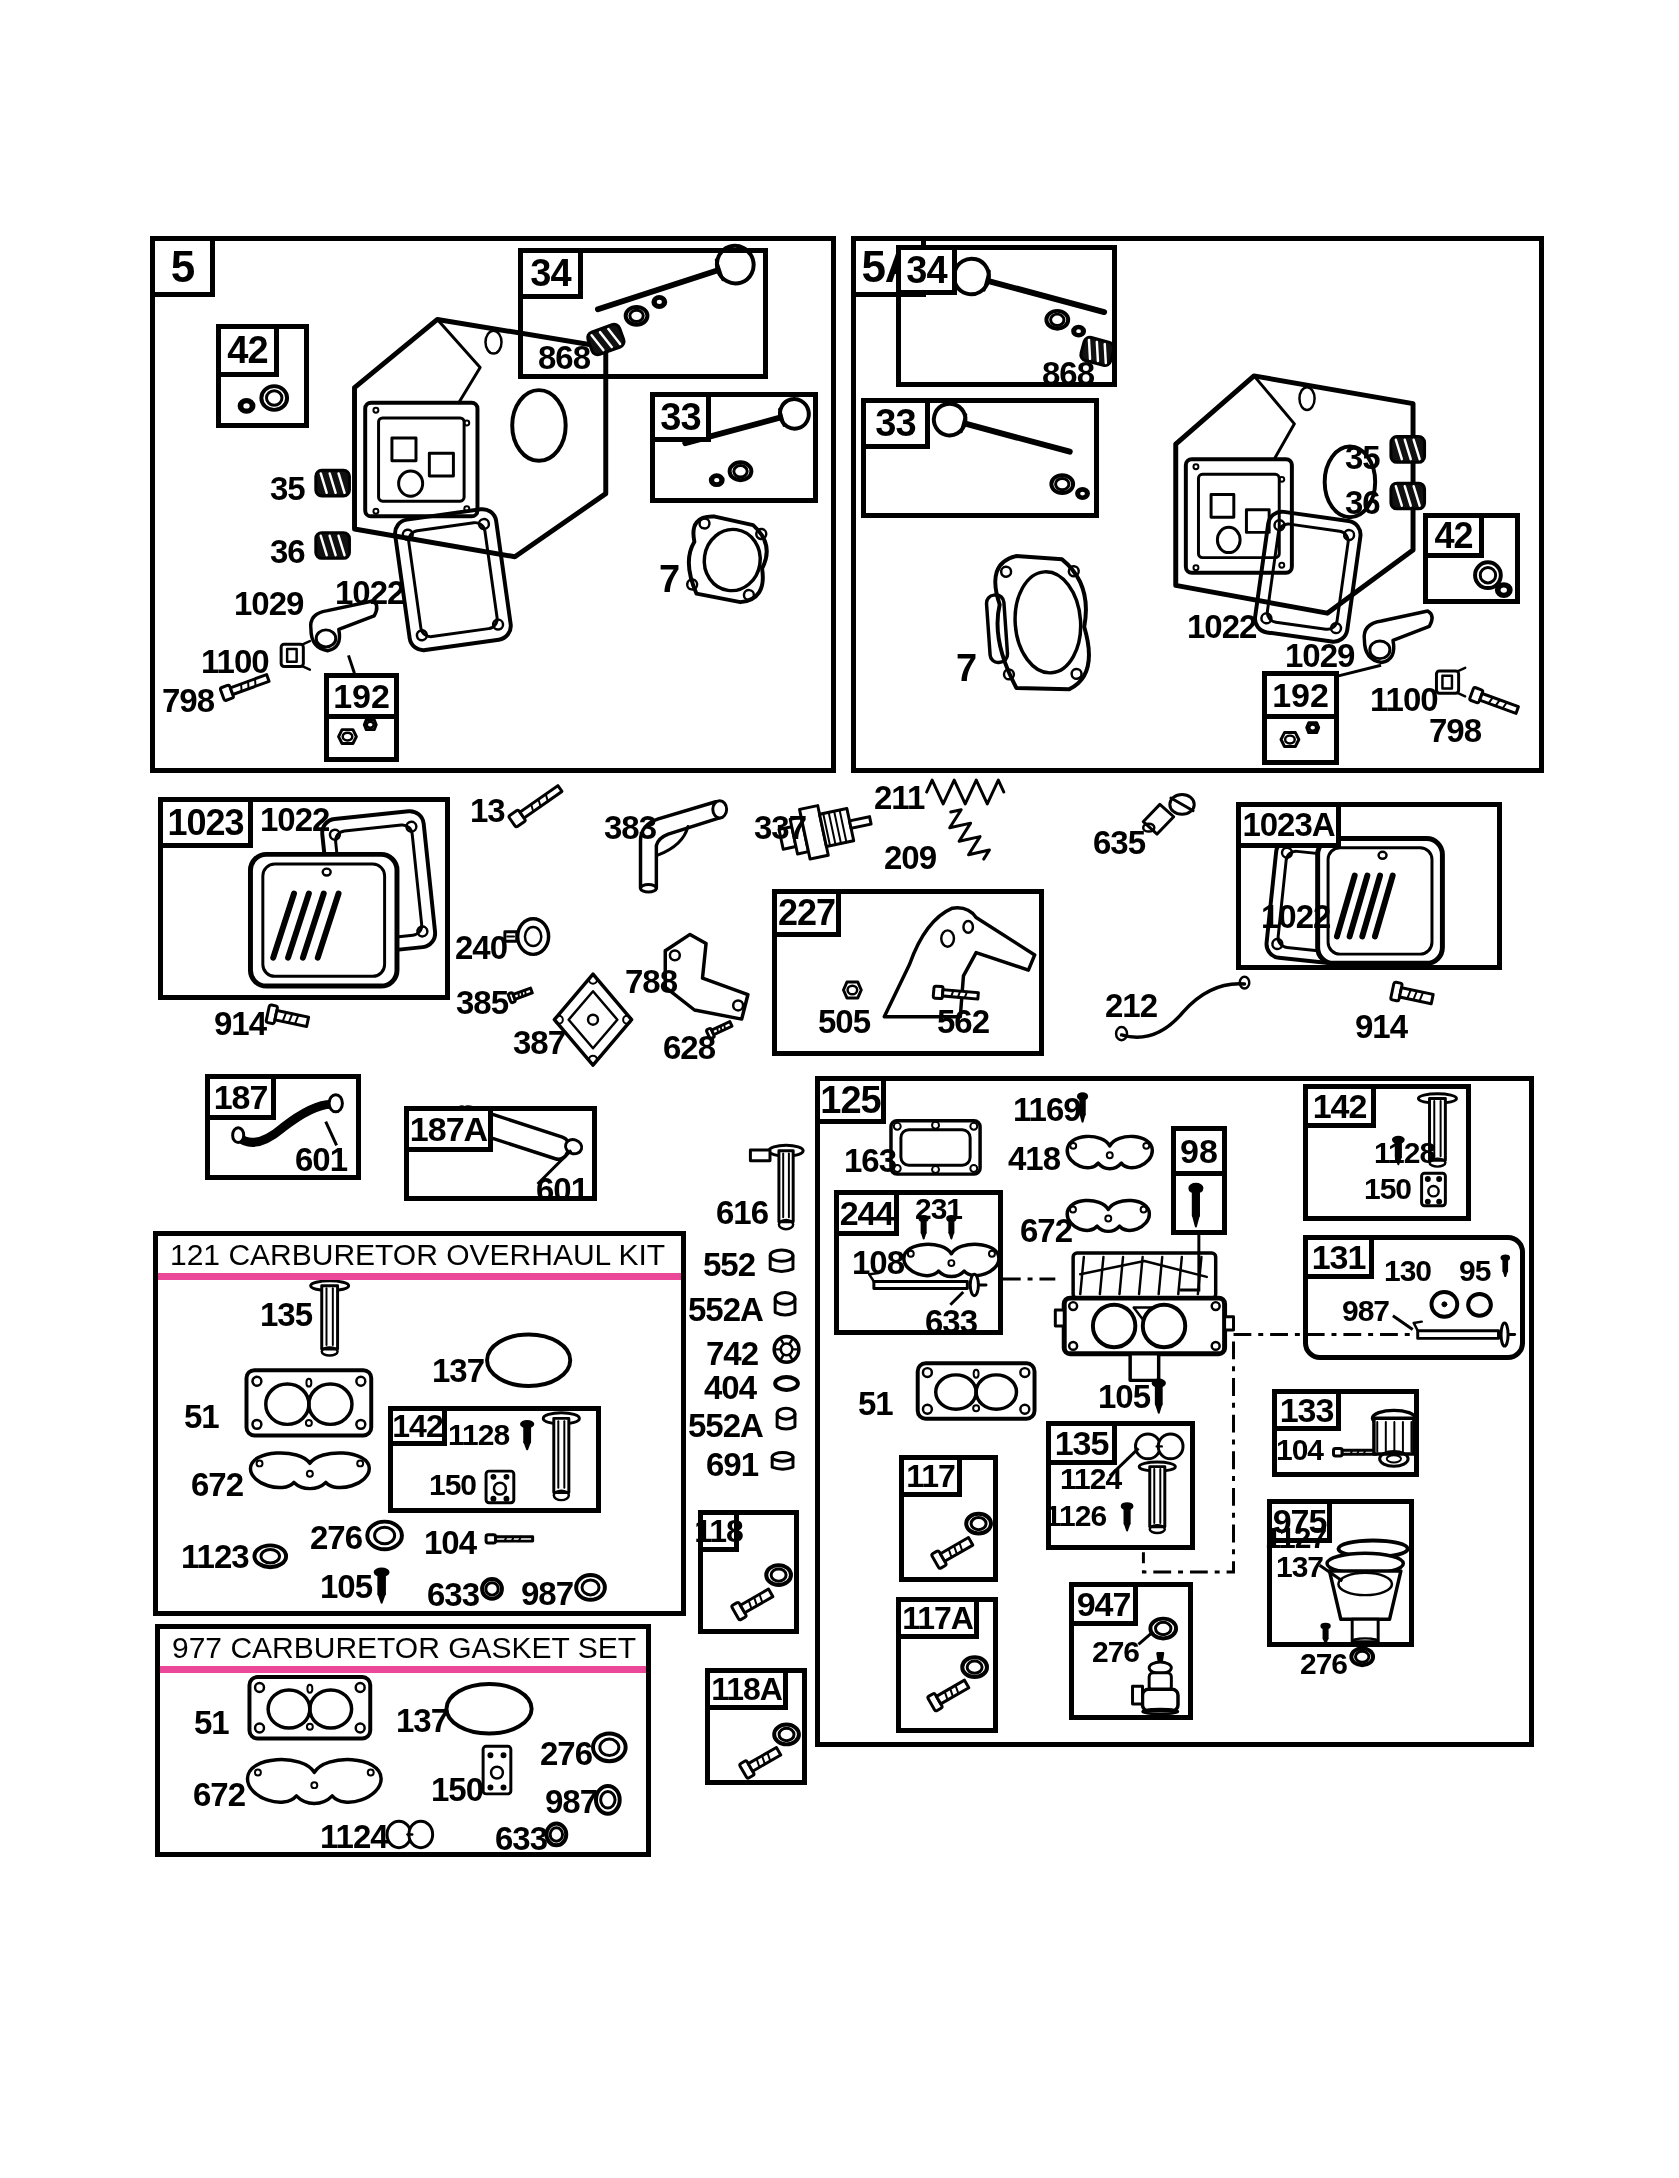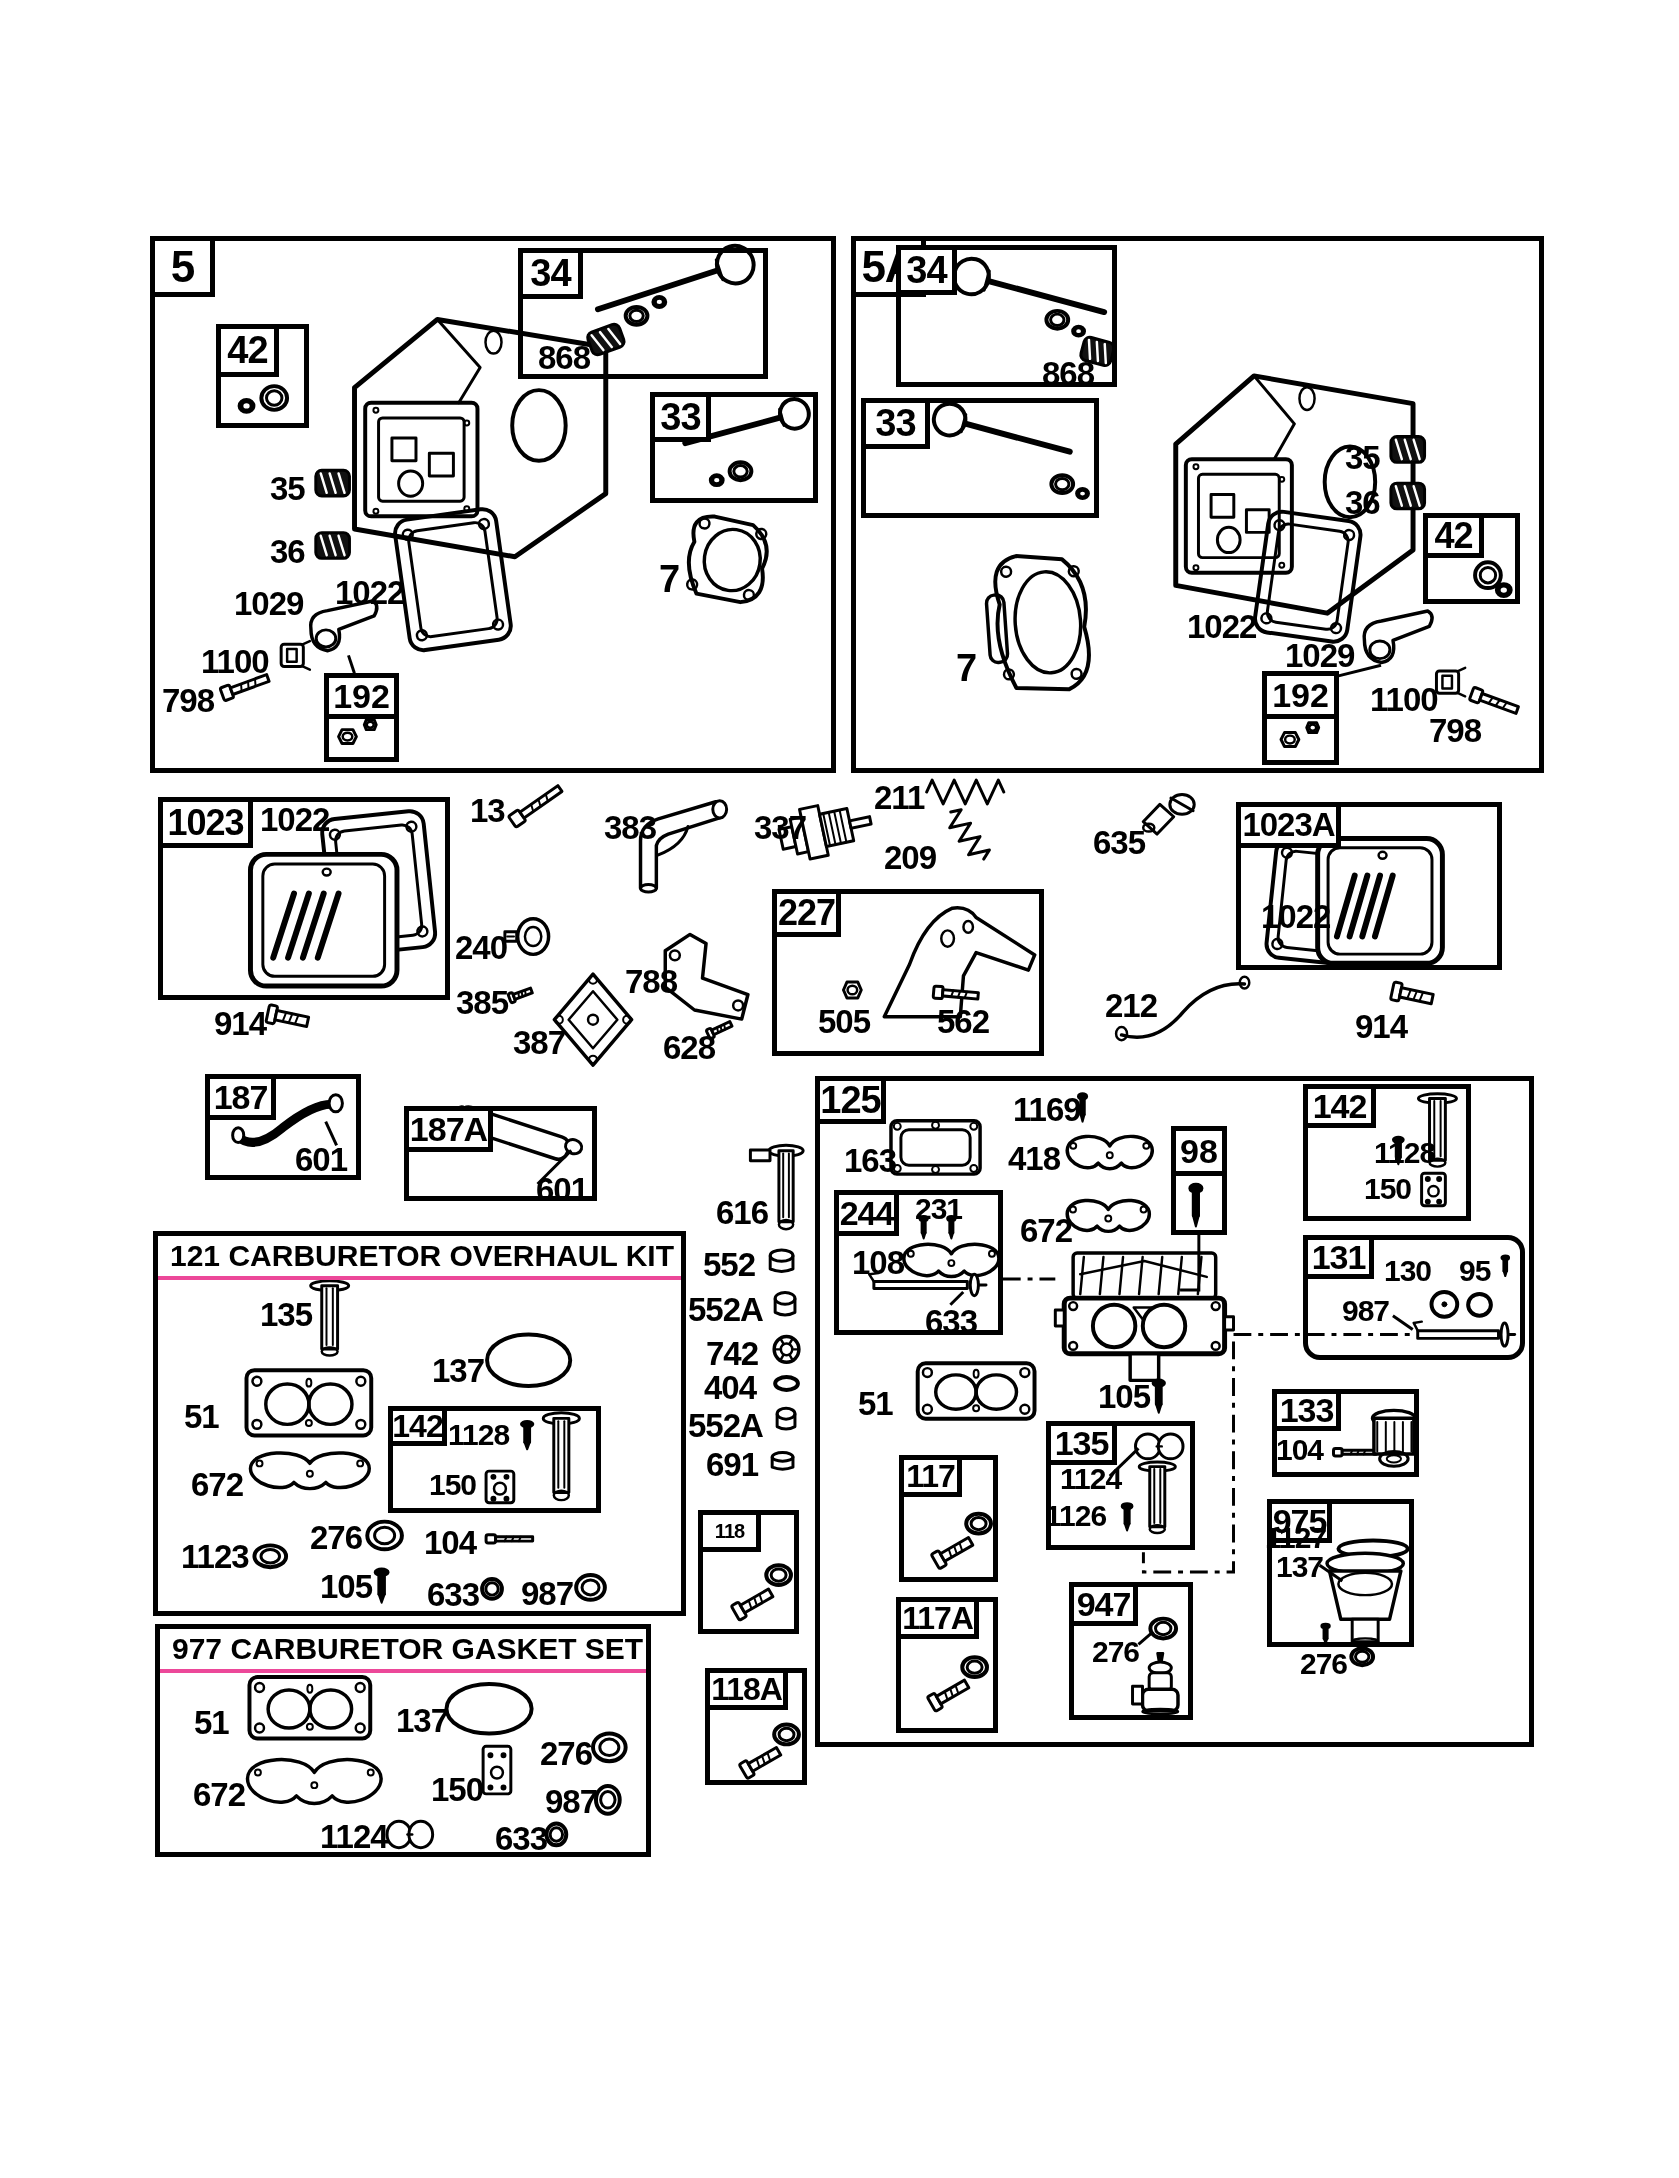--- a/index.html
+++ b/index.html
@@ -6,22 +6,22 @@
   #stage{position:relative;width:1679px;height:2178px;background:#ffffff;
          font-family:"Liberation Sans",sans-serif;color:#000;overflow:hidden;}
   #art{position:absolute;left:0;top:0;}
   .gbox{position:absolute;border:5px solid #000;box-sizing:border-box;background:transparent;}
   .tag{position:absolute;left:-5px;top:-5px;background:#fff;border:5px solid #000;
        display:flex;align-items:center;justify-content:center;font-weight:bold;
        box-sizing:border-box;letter-spacing:-1px;}
   .reftag{position:absolute;left:-5px;top:-5px;right:-5px;background:#fff;border:5px solid #000;
        display:flex;align-items:center;justify-content:center;font-weight:bold;box-sizing:border-box;}
   .kitbox{position:absolute;border:5px solid #000;box-sizing:border-box;background:transparent;}
-  .kithead{border-bottom:4px solid #ec4899;background:#fff;display:flex;align-items:center;
-       padding-left:12px;font-weight:bold;font-size:30px;letter-spacing:0;box-sizing:border-box;}
+  .kithead{border-bottom:7px solid #ec4899;background:#fff;display:flex;align-items:center;
+       padding-left:12px;font-weight:normal;font-size:30px;letter-spacing:0;box-sizing:border-box;}
   .plabel{position:absolute;font-weight:bold;font-size:33px;line-height:1;letter-spacing:-1px;
        white-space:nowrap;}
 </style>
 </head>
 <body>
 
 <div id="stage">
   <svg id="art" width="1679" height="2178" viewBox="0 0 1696 2200">
       <g transform="translate(350,315)" stroke="#000" fill="none" stroke-linecap="round" stroke-linejoin="round">
         <path d="M8.1 76.5 L91.80000000000001 7.6499999999999995 L261.9 35.7 L261.9 183.6 L170.1 247.35 L8.1 219.29999999999998 Z" stroke-width="5" fill="#fff"></path>
@@ -874,21 +874,21 @@
     <div class="gbox" style="left: 1267px; top: 1487px; width: 147px; height: 148px; margin-top: 12px;">
       <div class="tag" style="width: 65px; height: 44px; font-size: 34px;">975</div>
     </div>
     <div class="gbox" style="left: 899px; top: 1455px; width: 99px; height: 127px; text-align: right;">
       <div class="tag" style="width: 63px; height: 42px; font-size: 32px;">117</div>
     </div>
     <div class="gbox" style="left: 896px; top: 1597px; width: 102px; height: 136px;">
       <div class="tag" style="width: 83px; height: 42px; font-size: 32px;">117A</div>
     </div>
     <div class="gbox" style="left: 698px; top: 1510px; width: 101px; height: 124px;">
-      <div class="tag" style="width: 63px; height: 42px; font-size: 20px;">118</div>
+      <div class="tag" style="width: 41px; height: 42px; font-size: 32px;">118</div>
     </div>
     <div class="gbox" style="left: 705px; top: 1668px; width: 102px; height: 117px;">
       <div class="tag" style="width: 83px; height: 42px; font-size: 32px;">118A</div>
     </div>
     <div class="gbox" style="left: 324px; top: 673px; width: 75px; height: 89px;">
       <div class="reftag" style="height: 46px; font-size: 34px;">192</div>
     </div>
     <div class="gbox" style="left: 1262px; top: 671px; width: 77px; height: 94px;">
       <div class="reftag" style="height: 48px; font-size: 34px;">192</div>
     </div>

